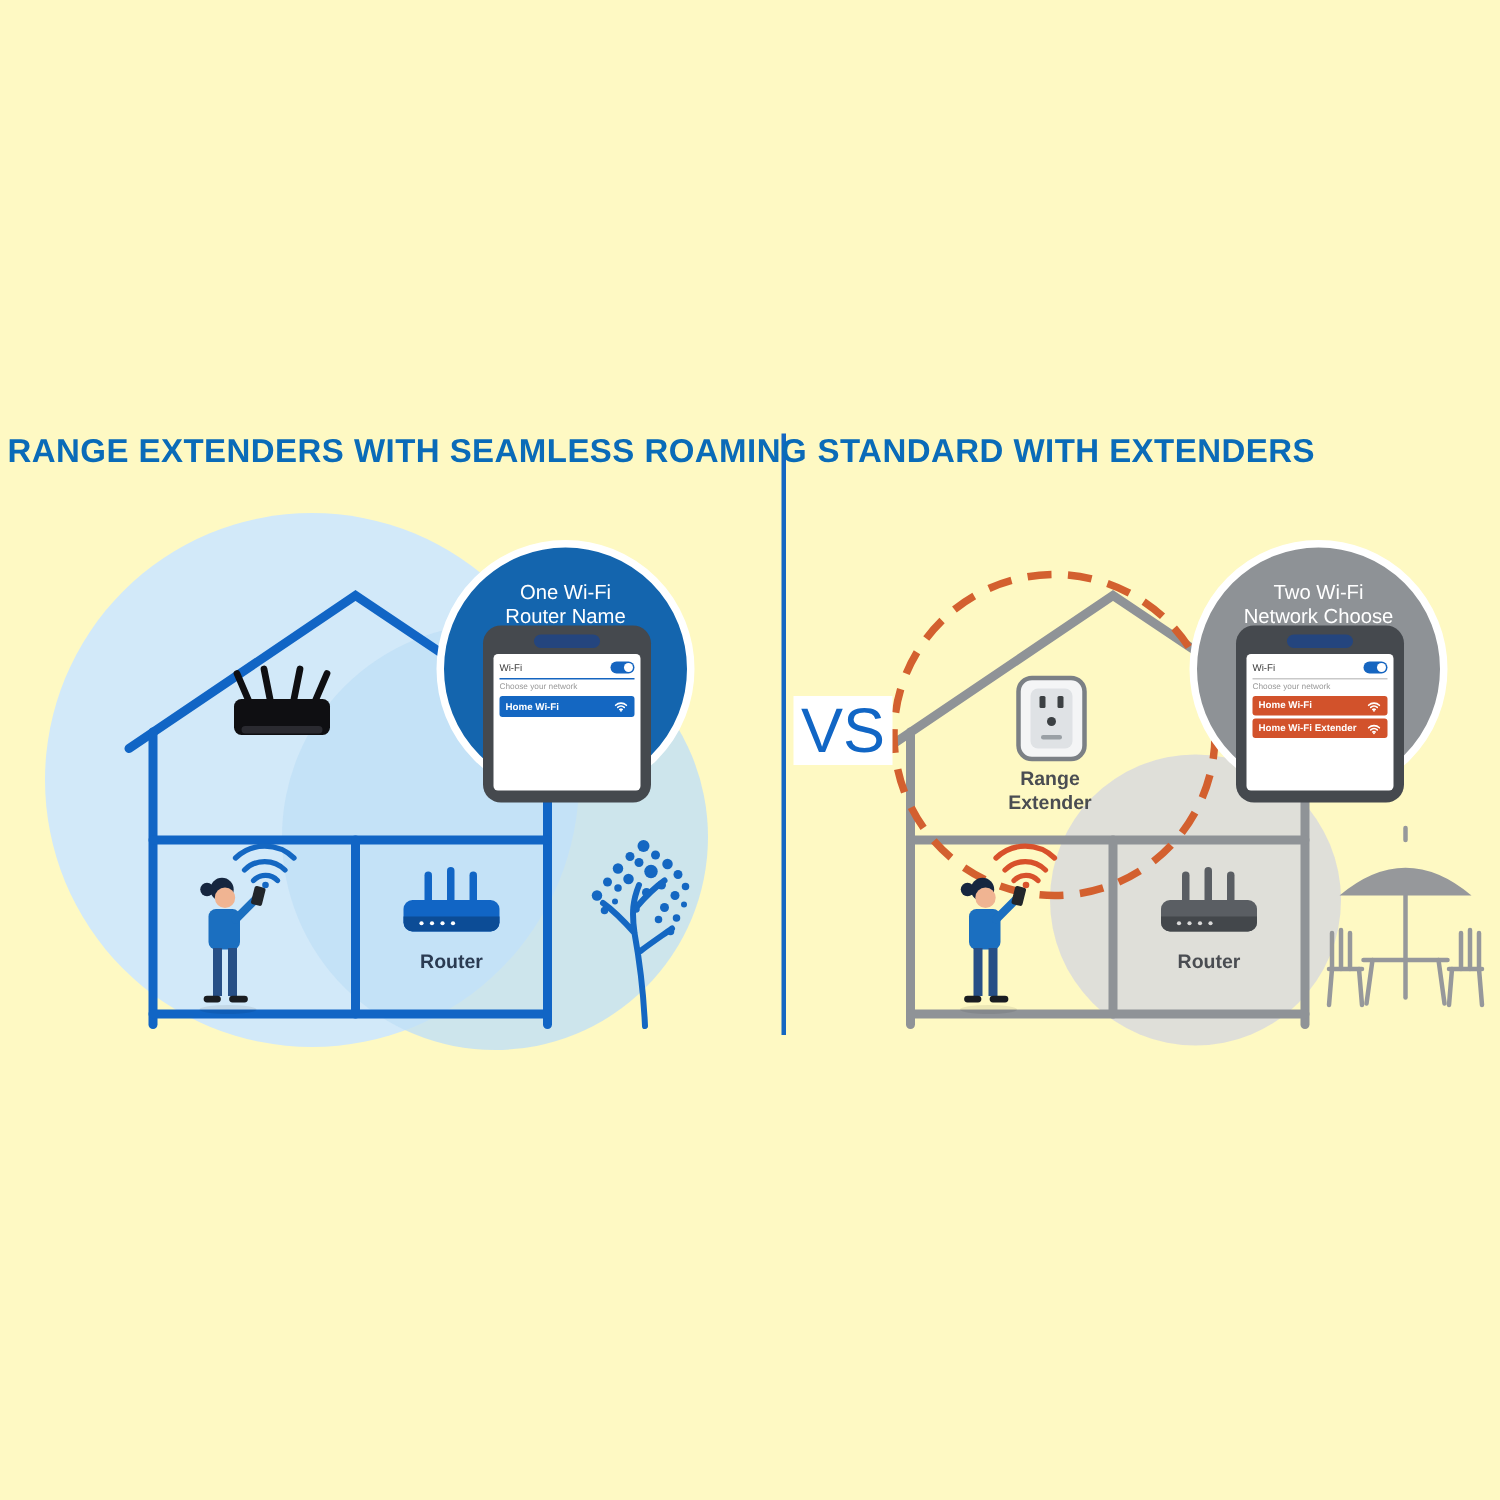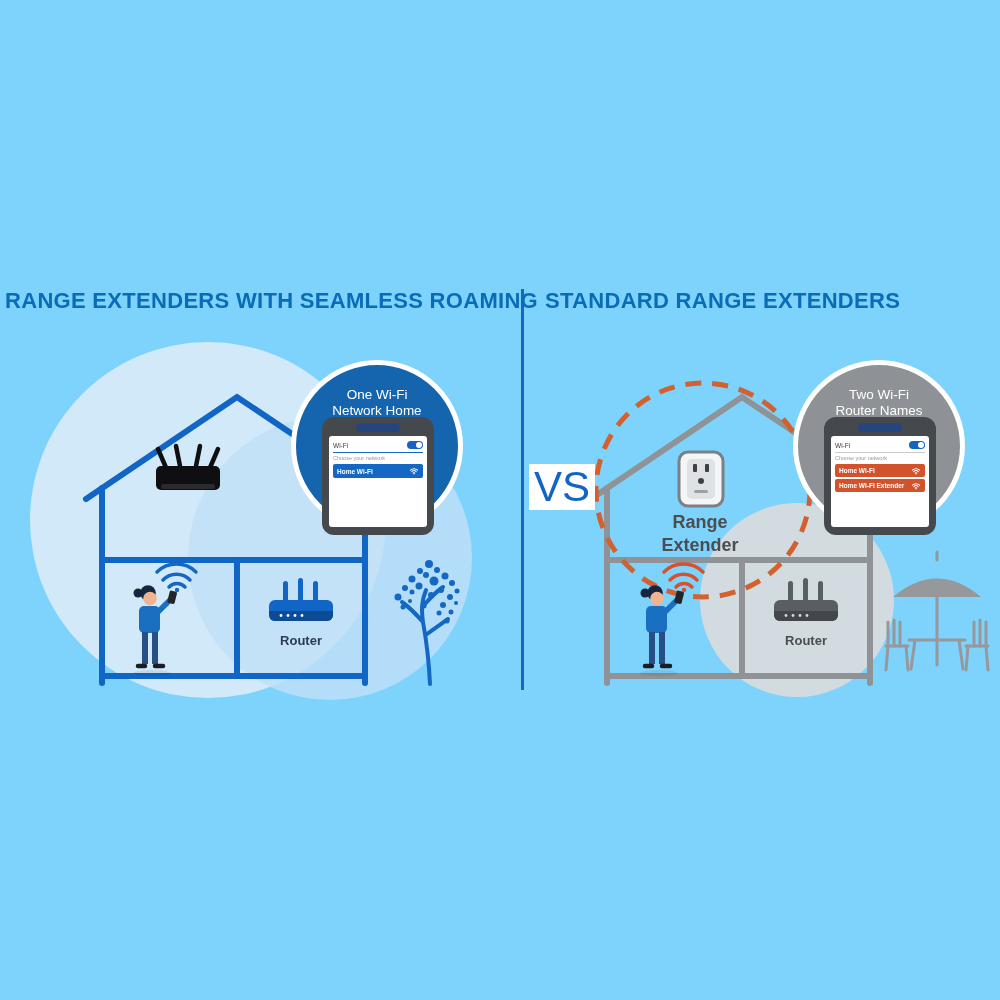--- a/index.html
+++ b/index.html
@@ -1,16 +1,16 @@
 <!DOCTYPE html>
 <html><head>
 <meta charset="utf-8">
 <style>
   html,body{margin:0;padding:0;background:#fff;}
-  .canvas{position:relative;width:1000px;height:1000px;background:#7dd3fc;overflow:hidden;
+  .canvas{position:relative;width:1000px;height:1000px;background:#fef9c3;overflow:hidden;
           font-family:"Liberation Sans",sans-serif;}
   svg{display:block;}
   .scene{position:absolute;left:0;top:0;z-index:1;}
 
   .title{position:absolute;top:288px;font-size:22px;font-weight:bold;color:#0a6bb8;
          letter-spacing:.3px;white-space:nowrap;z-index:7;}
   .title-left{left:5px;}
   .title-right{left:545px;}
 
   .divider{position:absolute;left:521px;top:289px;width:3px;height:401px;background:#1467c2;z-index:2;}
@@ -42,21 +42,21 @@
   .net-row.blue{background:#1467c2;height:14px;}
   .net-row.orange{background:#d2522b;}
   .net-name{color:#fff;font-size:6.5px;font-weight:bold;white-space:nowrap;}
   .net-row svg{width:10px;height:8px;flex:none;}
 
   .label{position:absolute;text-align:center;font-weight:bold;z-index:4;line-height:1.25;}
   .label-navy{color:#2b3b52;}
   .label-gray{color:#4a4d52;}
   .lbl-ext-left{left:117px;top:511px;width:140px;font-size:13px;}
   .lbl-router-left{left:261px;top:633px;width:80px;font-size:13px;}
-  .lbl-ext-right{left:640px;top:511px;width:120px;font-size:18px;}
+  .lbl-ext-right{left:640px;top:511px;width:120px;font-size:13px;}
   .lbl-router-right{left:766px;top:633px;width:80px;font-size:13px;}
 </style>
 </head>
 <body>
 
 <div class="canvas">
 
   <svg class="scene" width="1000" height="1000" viewBox="0 0 1000 1000">
 
     <g>
@@ -208,29 +208,29 @@
       <path d="M886 646 H908"></path>
       <path d="M888 622 V646 M894 620 V646 M900 622 V646"></path>
       <path d="M888 646 L886 670 M906 646 L908 670"></path>
       <path d="M966 646 H988"></path>
       <path d="M974 622 V646 M980 620 V646 M986 622 V646"></path>
       <path d="M968 646 L966 670 M986 646 L988 670"></path>
     </g>
   </svg>
 
   <div class="title title-left">RANGE EXTENDERS WITH SEAMLESS ROAMING</div>
-  <div class="title title-right">STANDARD RANGE EXTENDERS</div>
+  <div class="title title-right">STANDARD WITH EXTENDERS</div>
 
   <div class="divider"></div>
   <div class="vs">VS</div>
 
   <div class="callout-circle callout-blue">
     <div class="callout-title">
       <div>One Wi-Fi</div>
-      <div>Network Home</div>
+      <div>Router Name</div>
     </div>
   </div>
 
   <div class="phone phone-left">
     <div class="phone-notch"></div>
     <div class="phone-screen">
       <div class="screen-row-top">
         <span class="wifi-label">Wi-Fi</span>
         <span class="toggle">
             <span class="knob"></span>
@@ -246,21 +246,21 @@
           <path d="M10 15a4 4 0 0 1 4 0" fill="none" stroke="#fff" stroke-width="2.6" stroke-linecap="round"></path>
           <circle cx="12" cy="17" r="1.6" fill="#fff"></circle>
         </svg>
       </div>
     </div>
   </div>
 
   <div class="callout-circle callout-gray">
     <div class="callout-title">
       <div>Two Wi-Fi</div>
-      <div>Router Names</div>
+      <div>Network Choose</div>
     </div>
   </div>
 
   <div class="phone phone-right">
     <div class="phone-notch"></div>
     <div class="phone-screen">
       <div class="screen-row-top">
         <span class="wifi-label">Wi-Fi</span>
         <span class="toggle">
             <span class="knob"></span>

